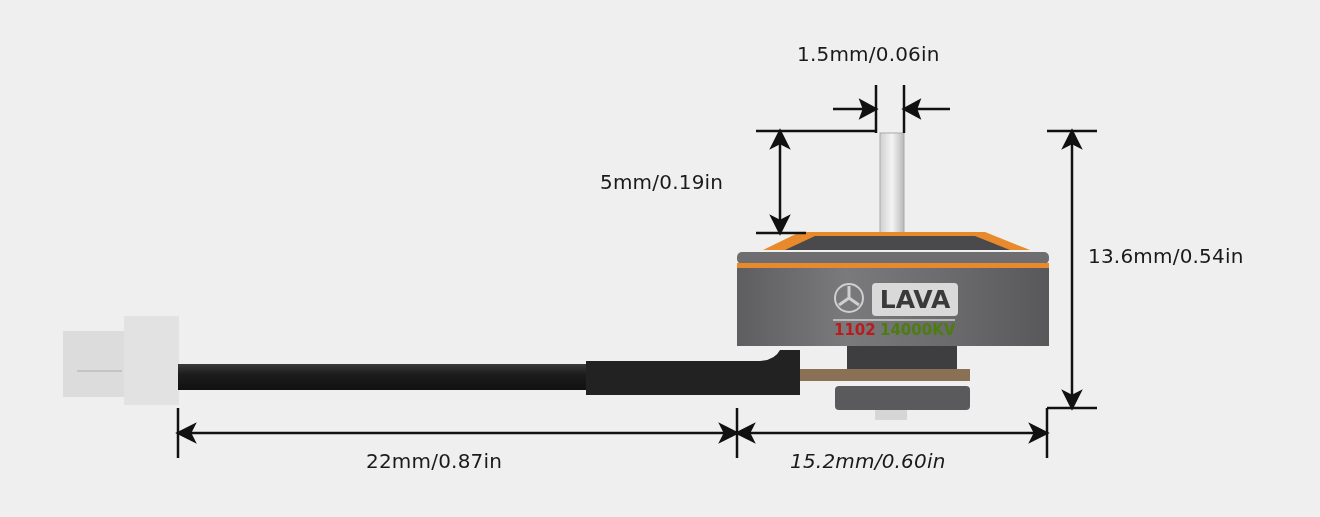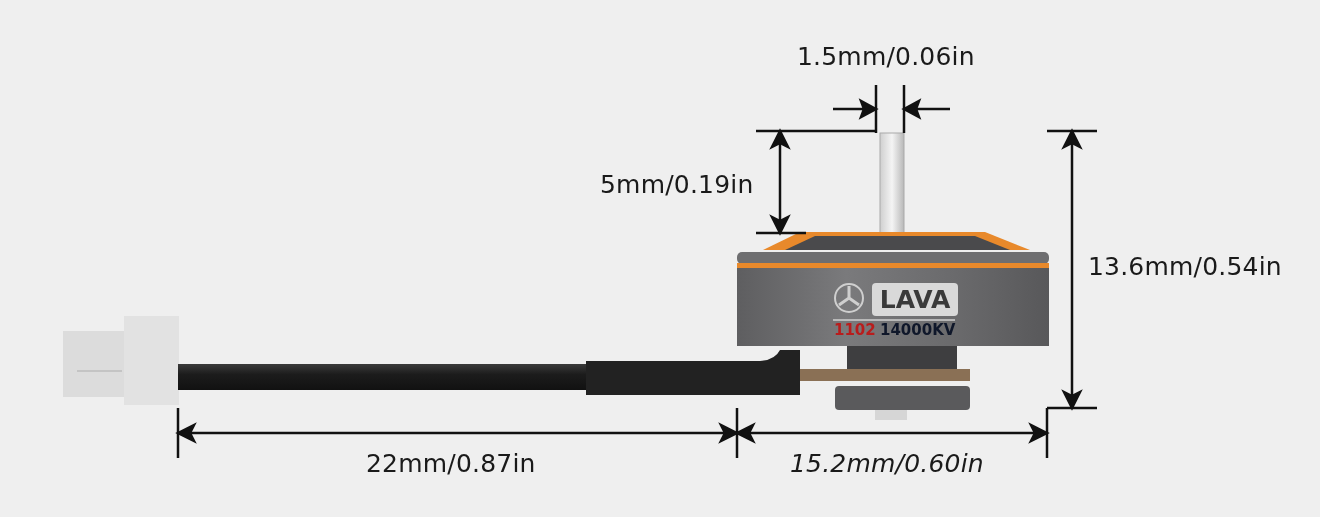--- a/index.html
+++ b/index.html
@@ -1,17 +1,17 @@
 <!DOCTYPE html>
 <html><head>
 <meta charset="utf-8">
 <style>
   html, body { margin:0; padding:0; }
   body { width:1320px; height:517px; background:#efefef; position:relative; overflow:hidden; font-family:"DejaVu Sans","Liberation Sans",sans-serif; }
-  .lbl { position:absolute; font-size:25px; color:#1a1a1a; white-space:nowrap; letter-spacing:0.2px; }
+  .lbl { position:absolute; font-size:20px; color:#1a1a1a; white-space:nowrap; letter-spacing:0.2px; }
   svg { position:absolute; left:0; top:0; }
 </style>
 </head>
 <body>
 
 <svg width="1320" height="517" viewBox="0 0 1320 517">
   <defs>
     <linearGradient id="shaftG" x1="0" x2="1">
       <stop offset="0" stop-color="#cfcfcf"></stop>
         <stop offset="0.5" stop-color="#f4f4f4"></stop>
@@ -92,19 +92,19 @@
     <line x1="180" y1="433" x2="1045" y2="433"></line>
     <path d="M178 433 L194 425 L190 433 L194 441 Z"></path>
     <path d="M737 433 L721 425 L725 433 L721 441 Z"></path>
     <path d="M737 433 L753 425 L749 433 L753 441 Z"></path>
     <path d="M1047 433 L1031 425 L1035 433 L1031 441 Z"></path>
   </g>
 </svg>
 
 <div class="lbl" style="left:797px;top:42px;">1.5mm/0.06in</div>
 <div class="lbl" style="left:600px;top:170px;text-align:center;">5mm/0.19in</div>
-<div class="lbl" style="left:1088px;top:252px;">13.6mm/0.54in</div>
+<div class="lbl" style="left:1088px;top:244px;">13.6mm/0.54in</div>
 <div class="lbl" style="left:366px;top:449px;">22mm/0.87in</div>
 <div class="lbl" style="left:790px;top:449px;font-style:italic;">15.2mm/0.60in</div>
 
 <div style="position:absolute;left:872px;top:283px;width:86px;height:18px;line-height:33px;text-align:center;font-size:25px;font-weight:bold;color:#3a3a3a;font-family:'DejaVu Sans',sans-serif;">LAVA</div>
 <div style="position:absolute;left:834px;top:321px;font-size:15px;font-weight:bold;color:#b91c1c;">1102</div>
-<div style="position:absolute;left:880px;top:321px;font-size:15px;font-weight:bold;color:#0f172a;">14000KV</div>
+<div style="position:absolute;left:880px;top:321px;font-size:15px;font-weight:bold;color:#4d7c0f;">14000KV</div>
 
 </body></html>

